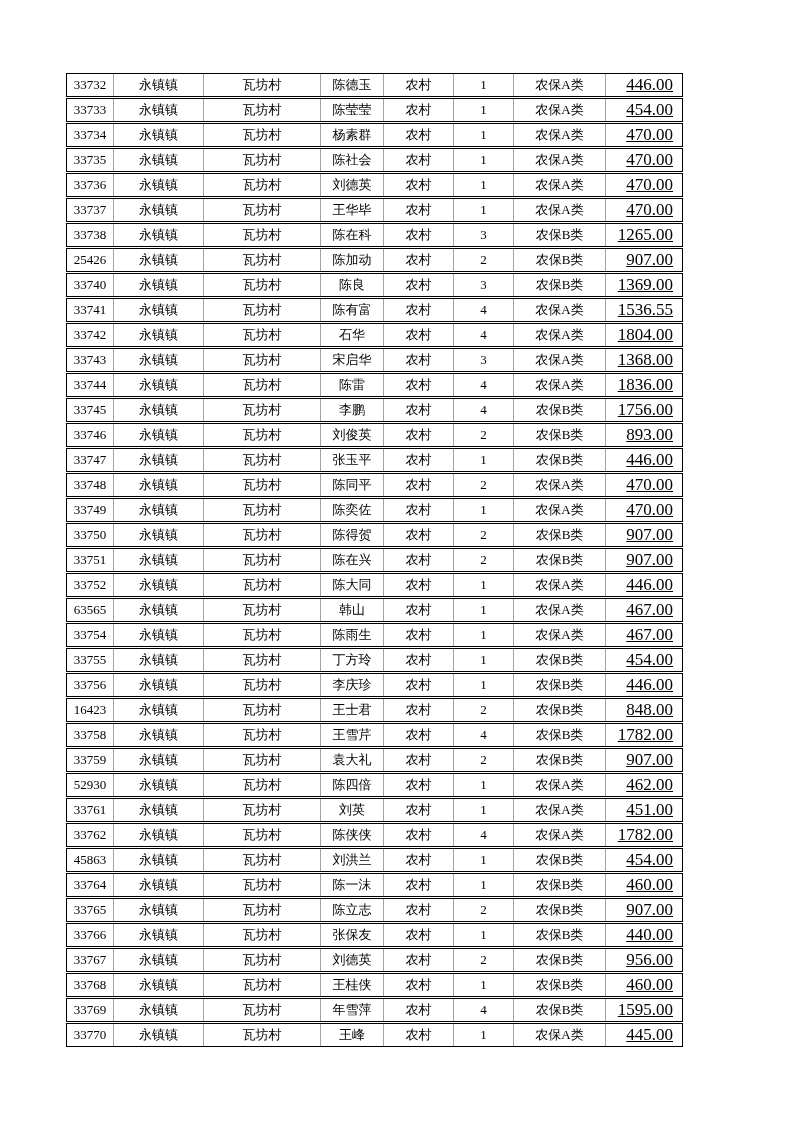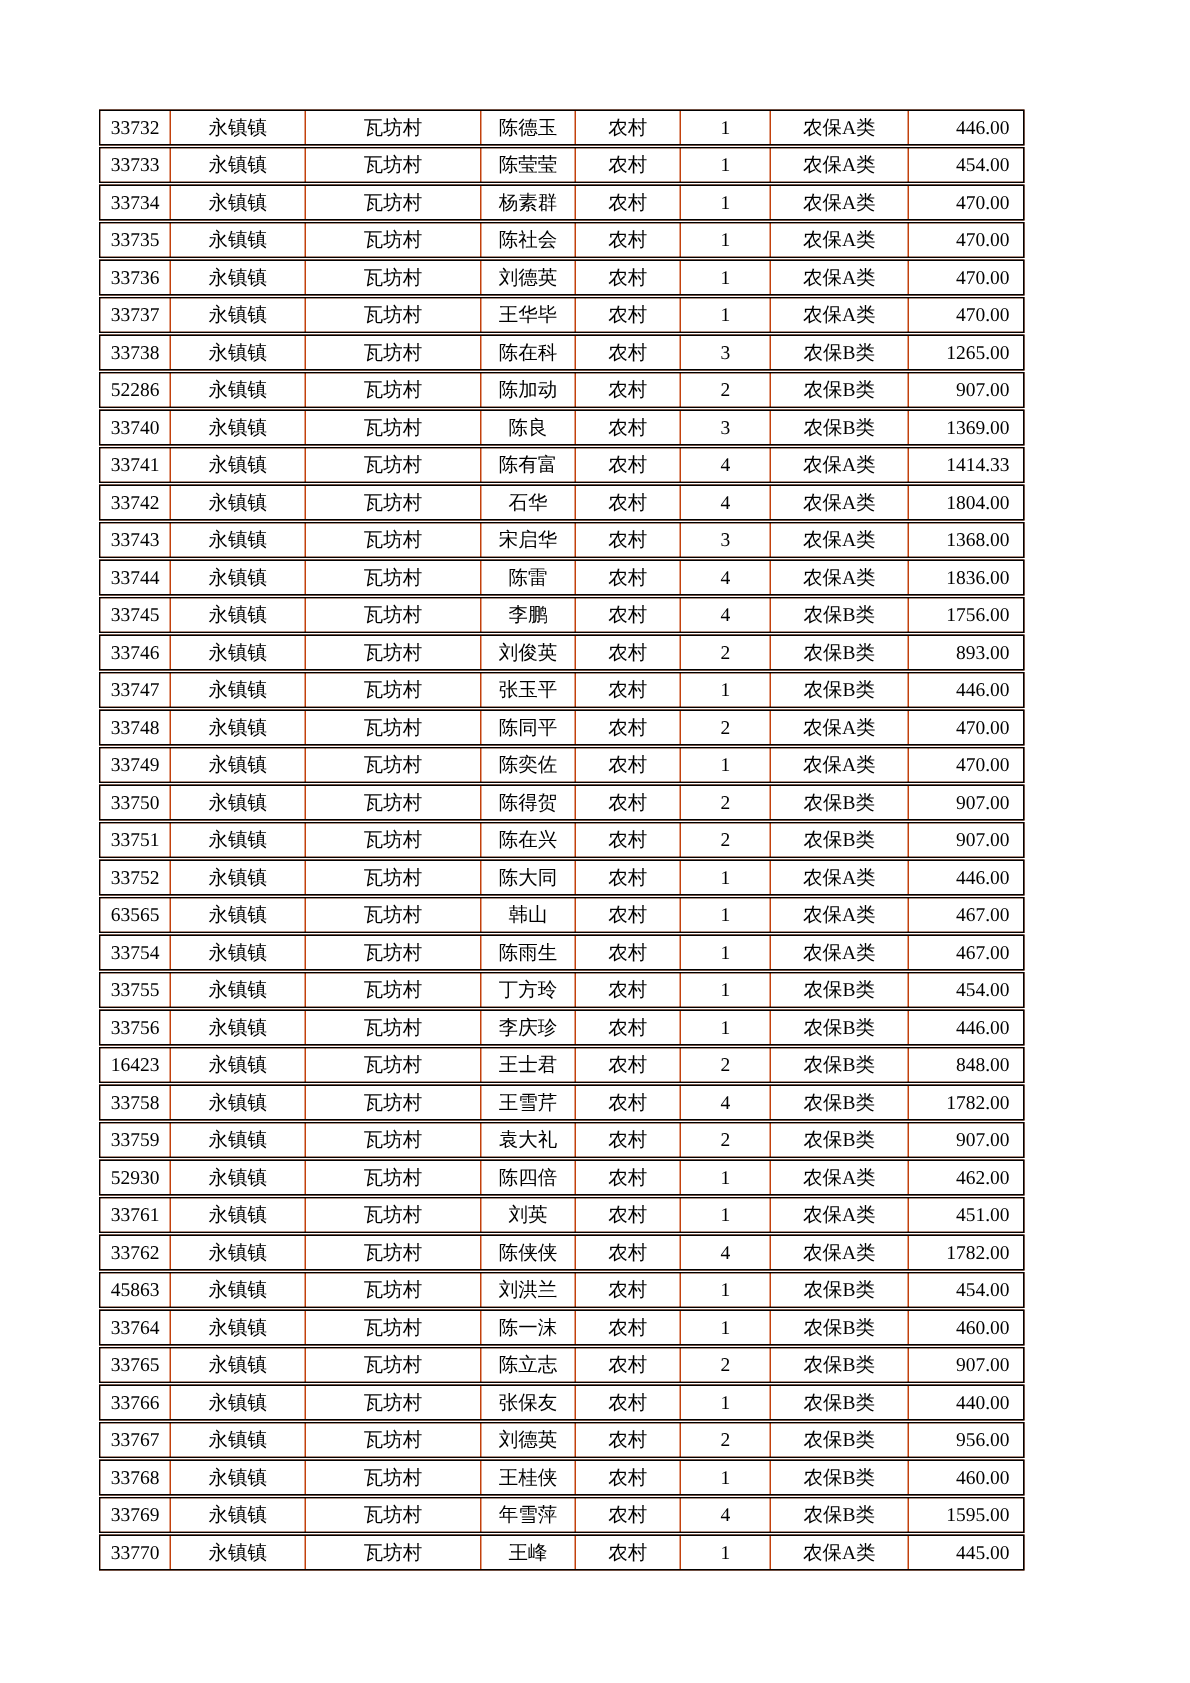--- a/index.html
+++ b/index.html
@@ -23,38 +23,39 @@
     position: absolute;
     left: 66px;
     top: 73px;
     width: 617px;
   }
   .t-row {
     box-sizing: border-box;
     display: grid;
     grid-template-columns: 46px 89px 116px 62px 69px 59px 91px 76px;
     gap: 1px;
-    background: #c2410c;      
+    background: #a3a3a3;      
     border: 1px solid #000000;
     margin-bottom: 1px;       
   }
   .t-cell {
     background: #ffffff;
     height: 22px;
     line-height: 22px;
     font-size: 13px;
     text-align: center;
     white-space: nowrap;
     overflow: hidden;
   }
   .t-cell.amount {
     text-align: right;
     padding-right: 9px;
     box-sizing: border-box;
-    font-size: 13px;
+    font-size: 17px;
+    text-decoration: underline;
   }
 </style>
 </head>
 <body>
 
 <div class="page">
   <div class="data-table" id="data-table">
   <div class="t-row">
     <div class="t-cell">33732</div>
     <div class="t-cell">永镇镇</div>
@@ -126,21 +127,21 @@
     <div class="t-cell">永镇镇</div>
     <div class="t-cell">瓦坊村</div>
     <div class="t-cell">陈在科</div>
     <div class="t-cell">农村</div>
     <div class="t-cell">3</div>
     <div class="t-cell">农保B类</div>
     <div class="t-cell amount">1265.00</div>
   </div>
 
   <div class="t-row">
-    <div class="t-cell">52286</div>
+    <div class="t-cell">25426</div>
     <div class="t-cell">永镇镇</div>
     <div class="t-cell">瓦坊村</div>
     <div class="t-cell">陈加动</div>
     <div class="t-cell">农村</div>
     <div class="t-cell">2</div>
     <div class="t-cell">农保B类</div>
     <div class="t-cell amount">907.00</div>
   </div>
 
   <div class="t-row">
@@ -155,21 +156,21 @@
   </div>
 
   <div class="t-row">
     <div class="t-cell">33741</div>
     <div class="t-cell">永镇镇</div>
     <div class="t-cell">瓦坊村</div>
     <div class="t-cell">陈有富</div>
     <div class="t-cell">农村</div>
     <div class="t-cell">4</div>
     <div class="t-cell">农保A类</div>
-    <div class="t-cell amount">1414.33</div>
+    <div class="t-cell amount">1536.55</div>
   </div>
 
   <div class="t-row">
     <div class="t-cell">33742</div>
     <div class="t-cell">永镇镇</div>
     <div class="t-cell">瓦坊村</div>
     <div class="t-cell">石华</div>
     <div class="t-cell">农村</div>
     <div class="t-cell">4</div>
     <div class="t-cell">农保A类</div>

